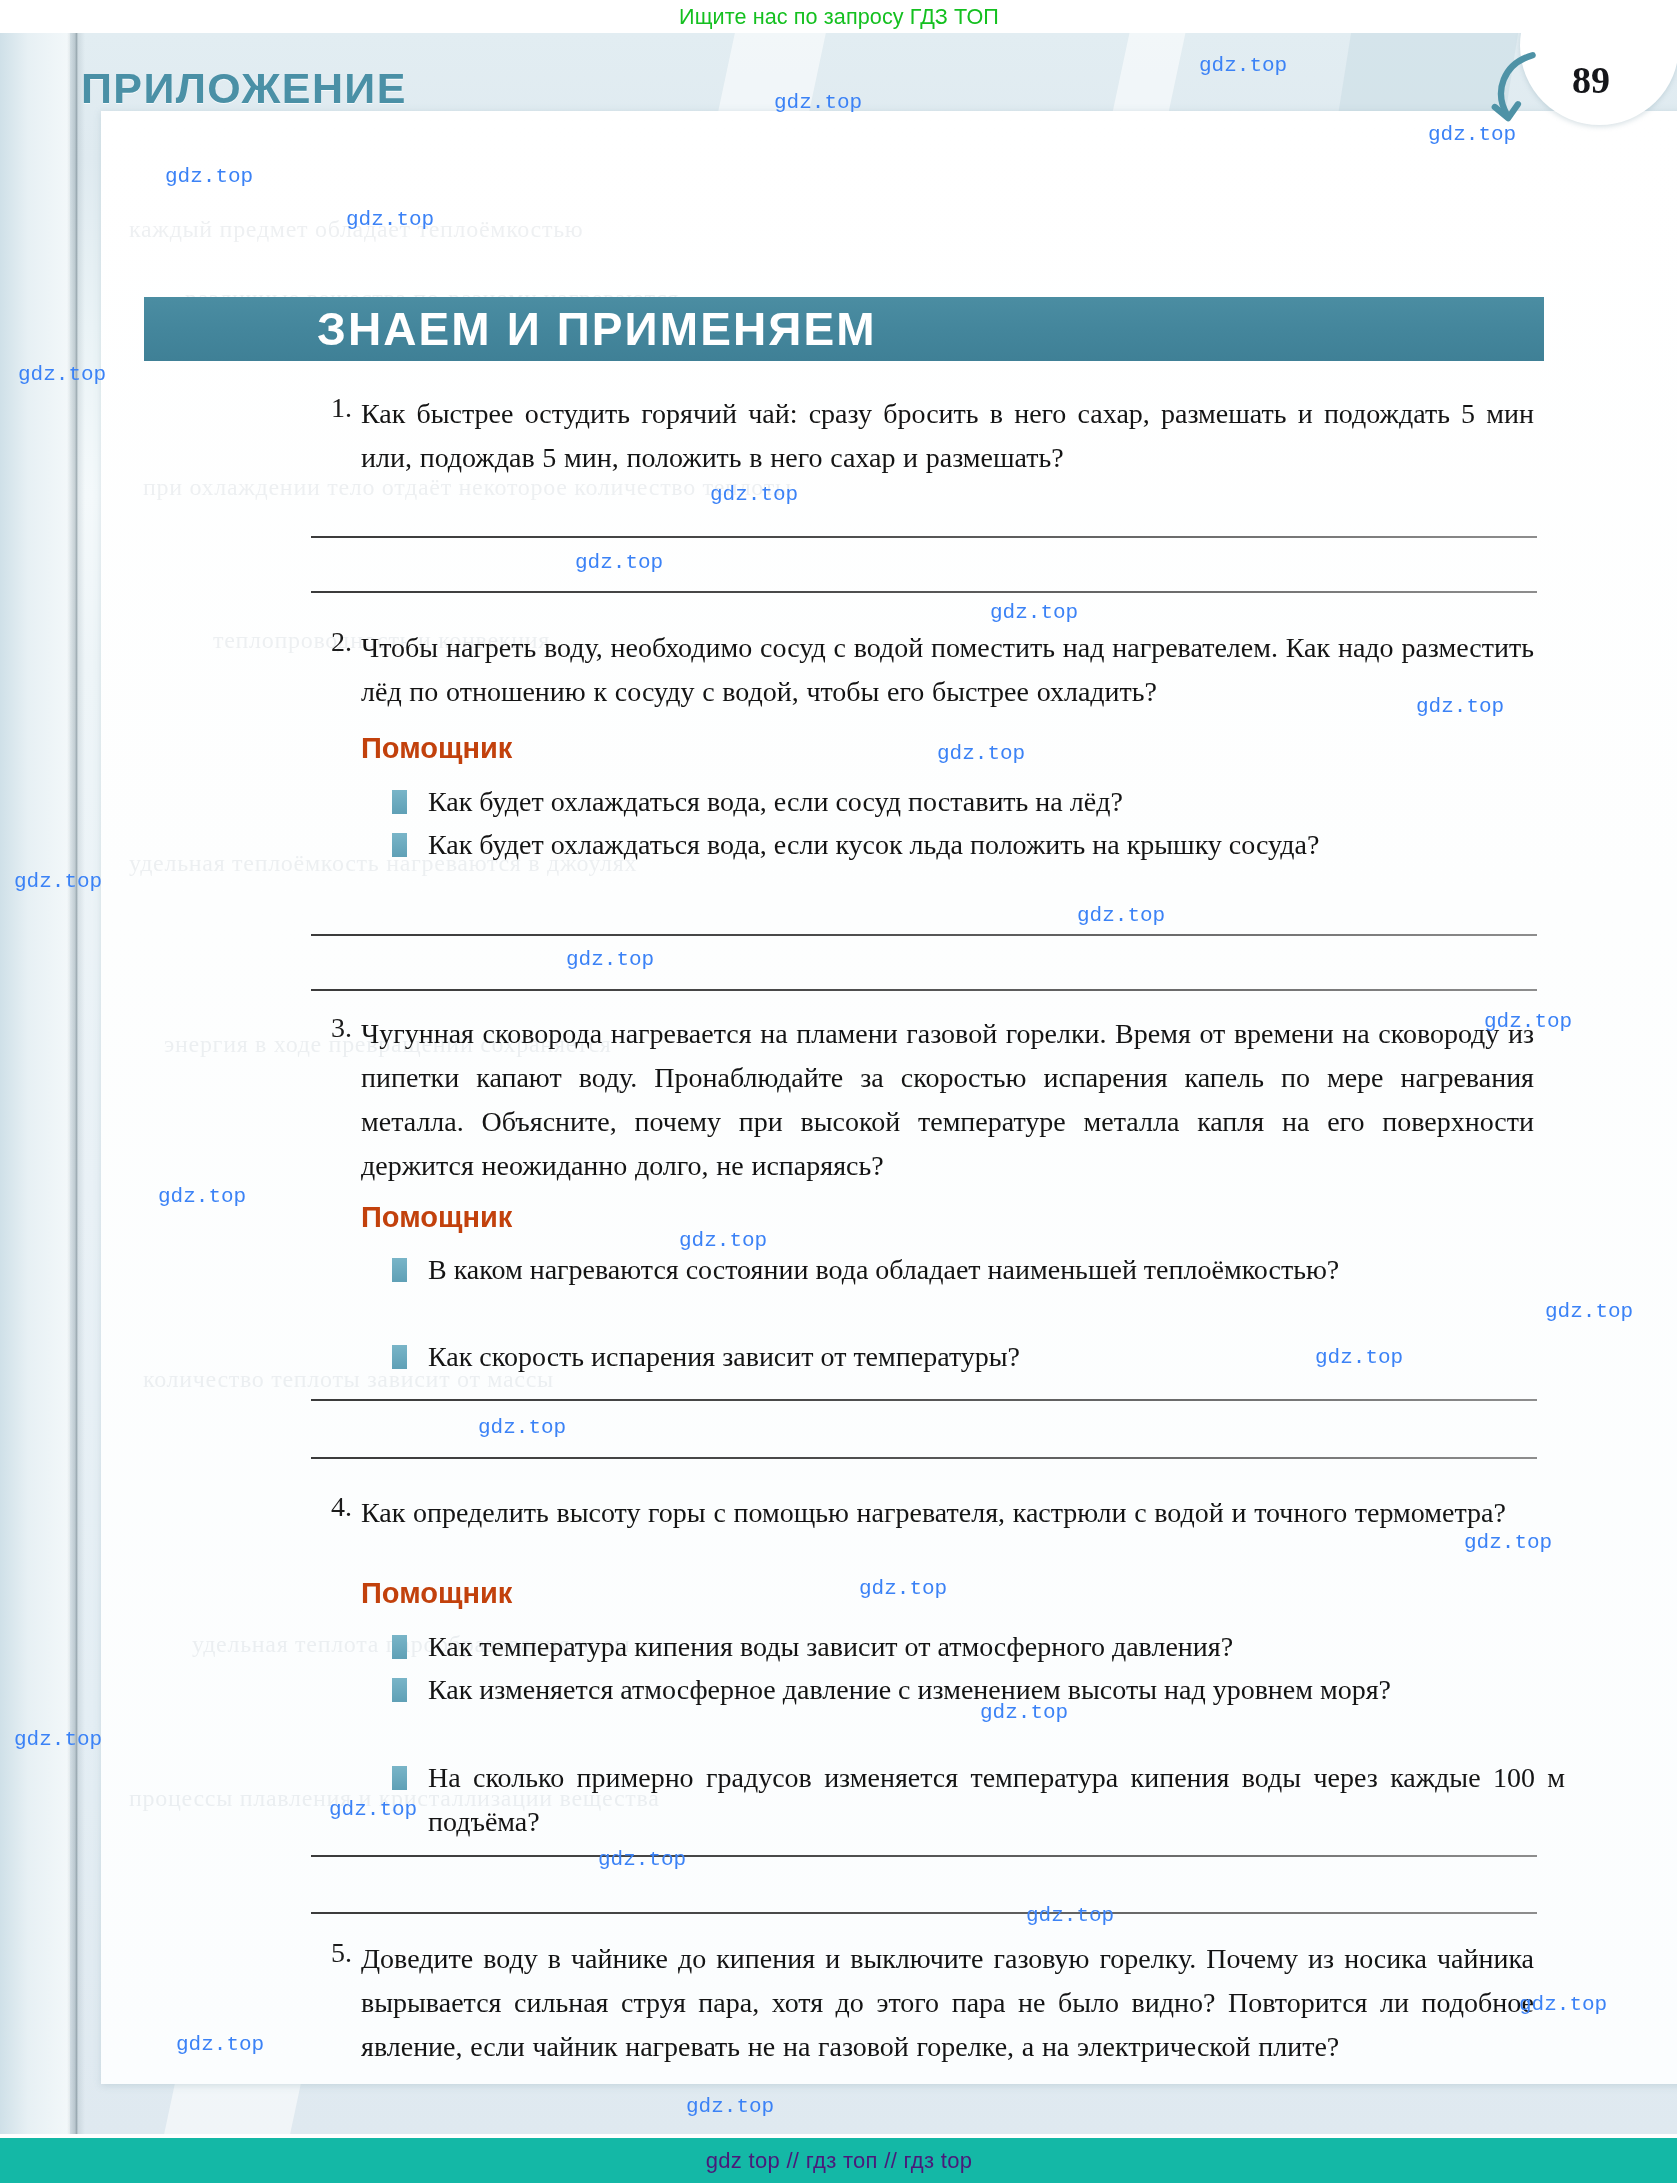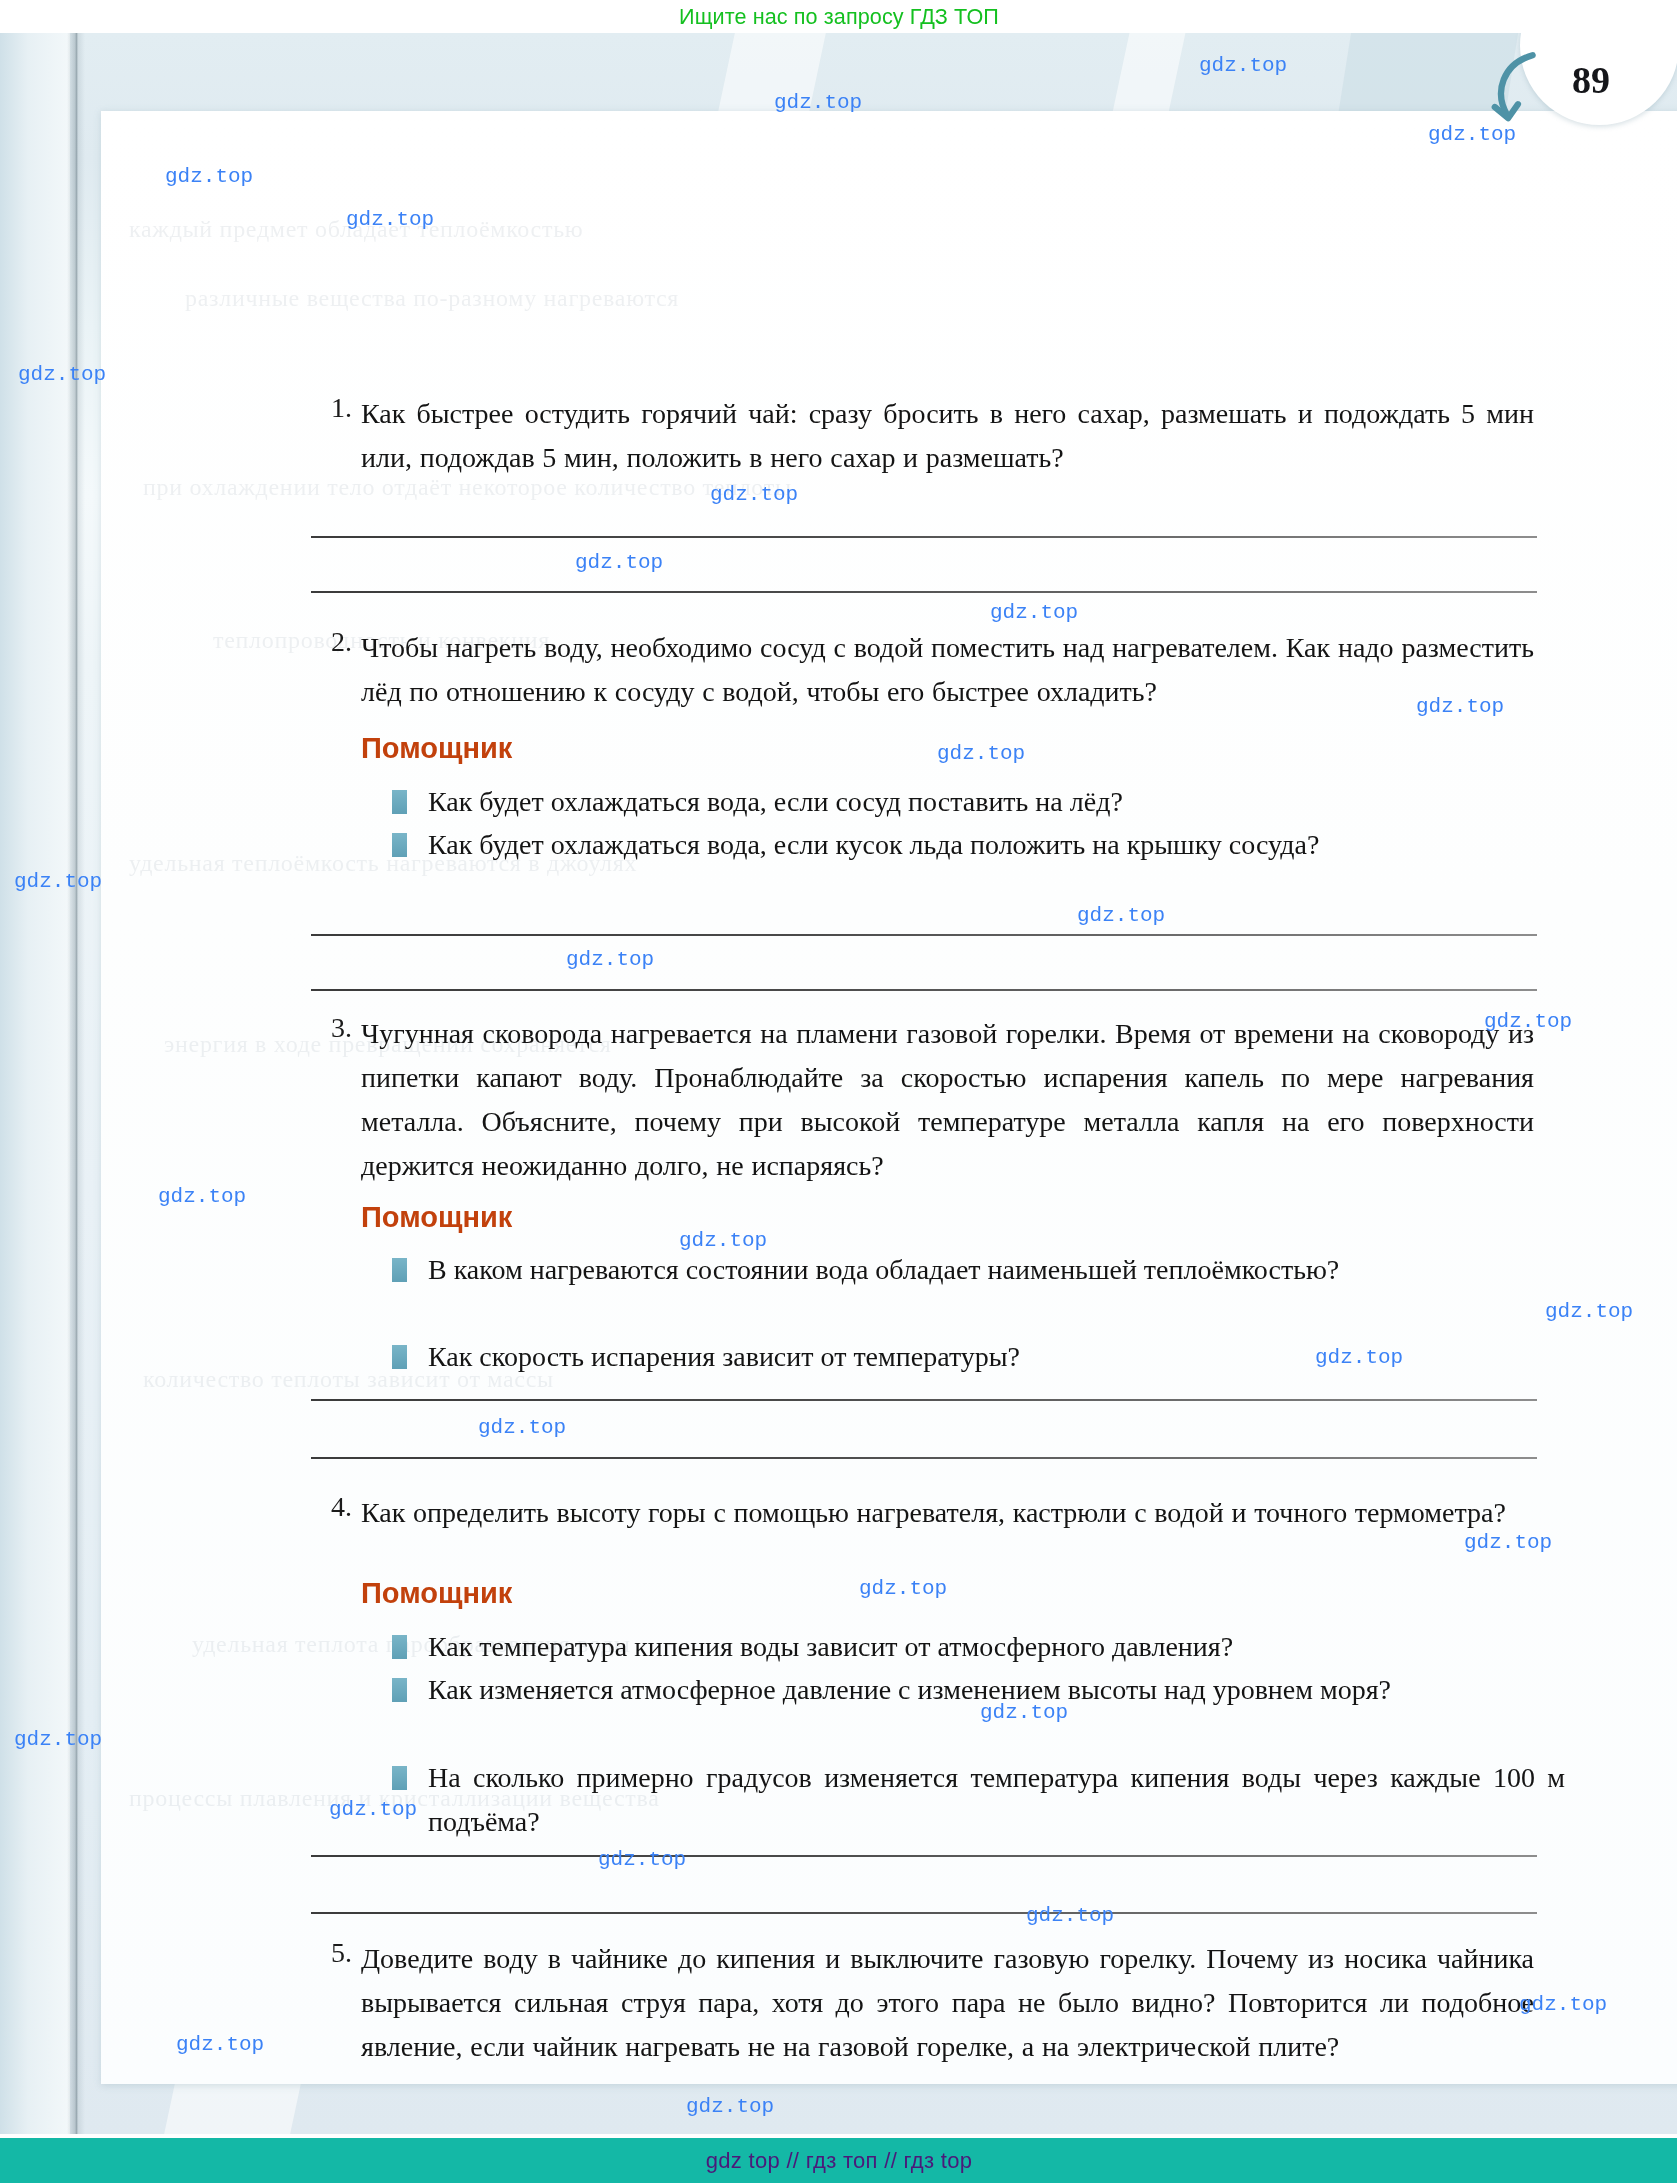--- a/index.html
+++ b/index.html
@@ -175,28 +175,32 @@
     <div class="ghost" style="left:42px;top:363px;">при охлаждении тело отдаёт некоторое количество теплоты</div>
     <div class="ghost" style="left:112px;top:516px;">теплопроводность и конвекция</div>
     <div class="ghost" style="left:28px;top:739px;">удельная теплоёмкость нагреваются в джоулях</div>
     <div class="ghost" style="left:63px;top:920px;">энергия в ходе превращений сохраняется</div>
     <div class="ghost" style="left:42px;top:1255px;">количество теплоты зависит от массы</div>
     <div class="ghost" style="left:91px;top:1520px;">удельная теплота парообразования воды</div>
     <div class="ghost" style="left:28px;top:1674px;">процессы плавления и кристаллизации вещества</div>
 
   </div>
 
+  <div id="header-title">ПРИЛОЖЕНИЕ</div>
 
   <div id="pagenum-circle"></div>
   <svg id="pagearrow" viewBox="0 0 110 110">
     <path d="M78 6 C36 18, 22 58, 42 92" fill="none" stroke="#4e92a6" stroke-width="9" stroke-linecap="round"></path>
     <path d="M24 80 L43 96 L57 76" fill="none" stroke="#4e92a6" stroke-width="9" stroke-linecap="round" stroke-linejoin="round"></path>
   </svg>
   <div id="pagenum">89</div>
 
+  <div id="banner">
+    <span class="txt">ЗНАЕМ И ПРИМЕНЯЕМ</span>
+  </div>
 
 </div>
 
 <div id="content">
 
   <div class="qblock" style="left:307px;top:392px;width:1227px;">
     <div class="qnum">1.</div>
     <div class="qtext">Как быстрее остудить горячий чай: сразу бросить в него сахар, размешать и подождать 5 мин или, подождав 5 мин, положить в него сахар и размешать?</div>
   </div>
   <div class="ruleline" style="left:311px;top:536px;width:1226px;"></div>

